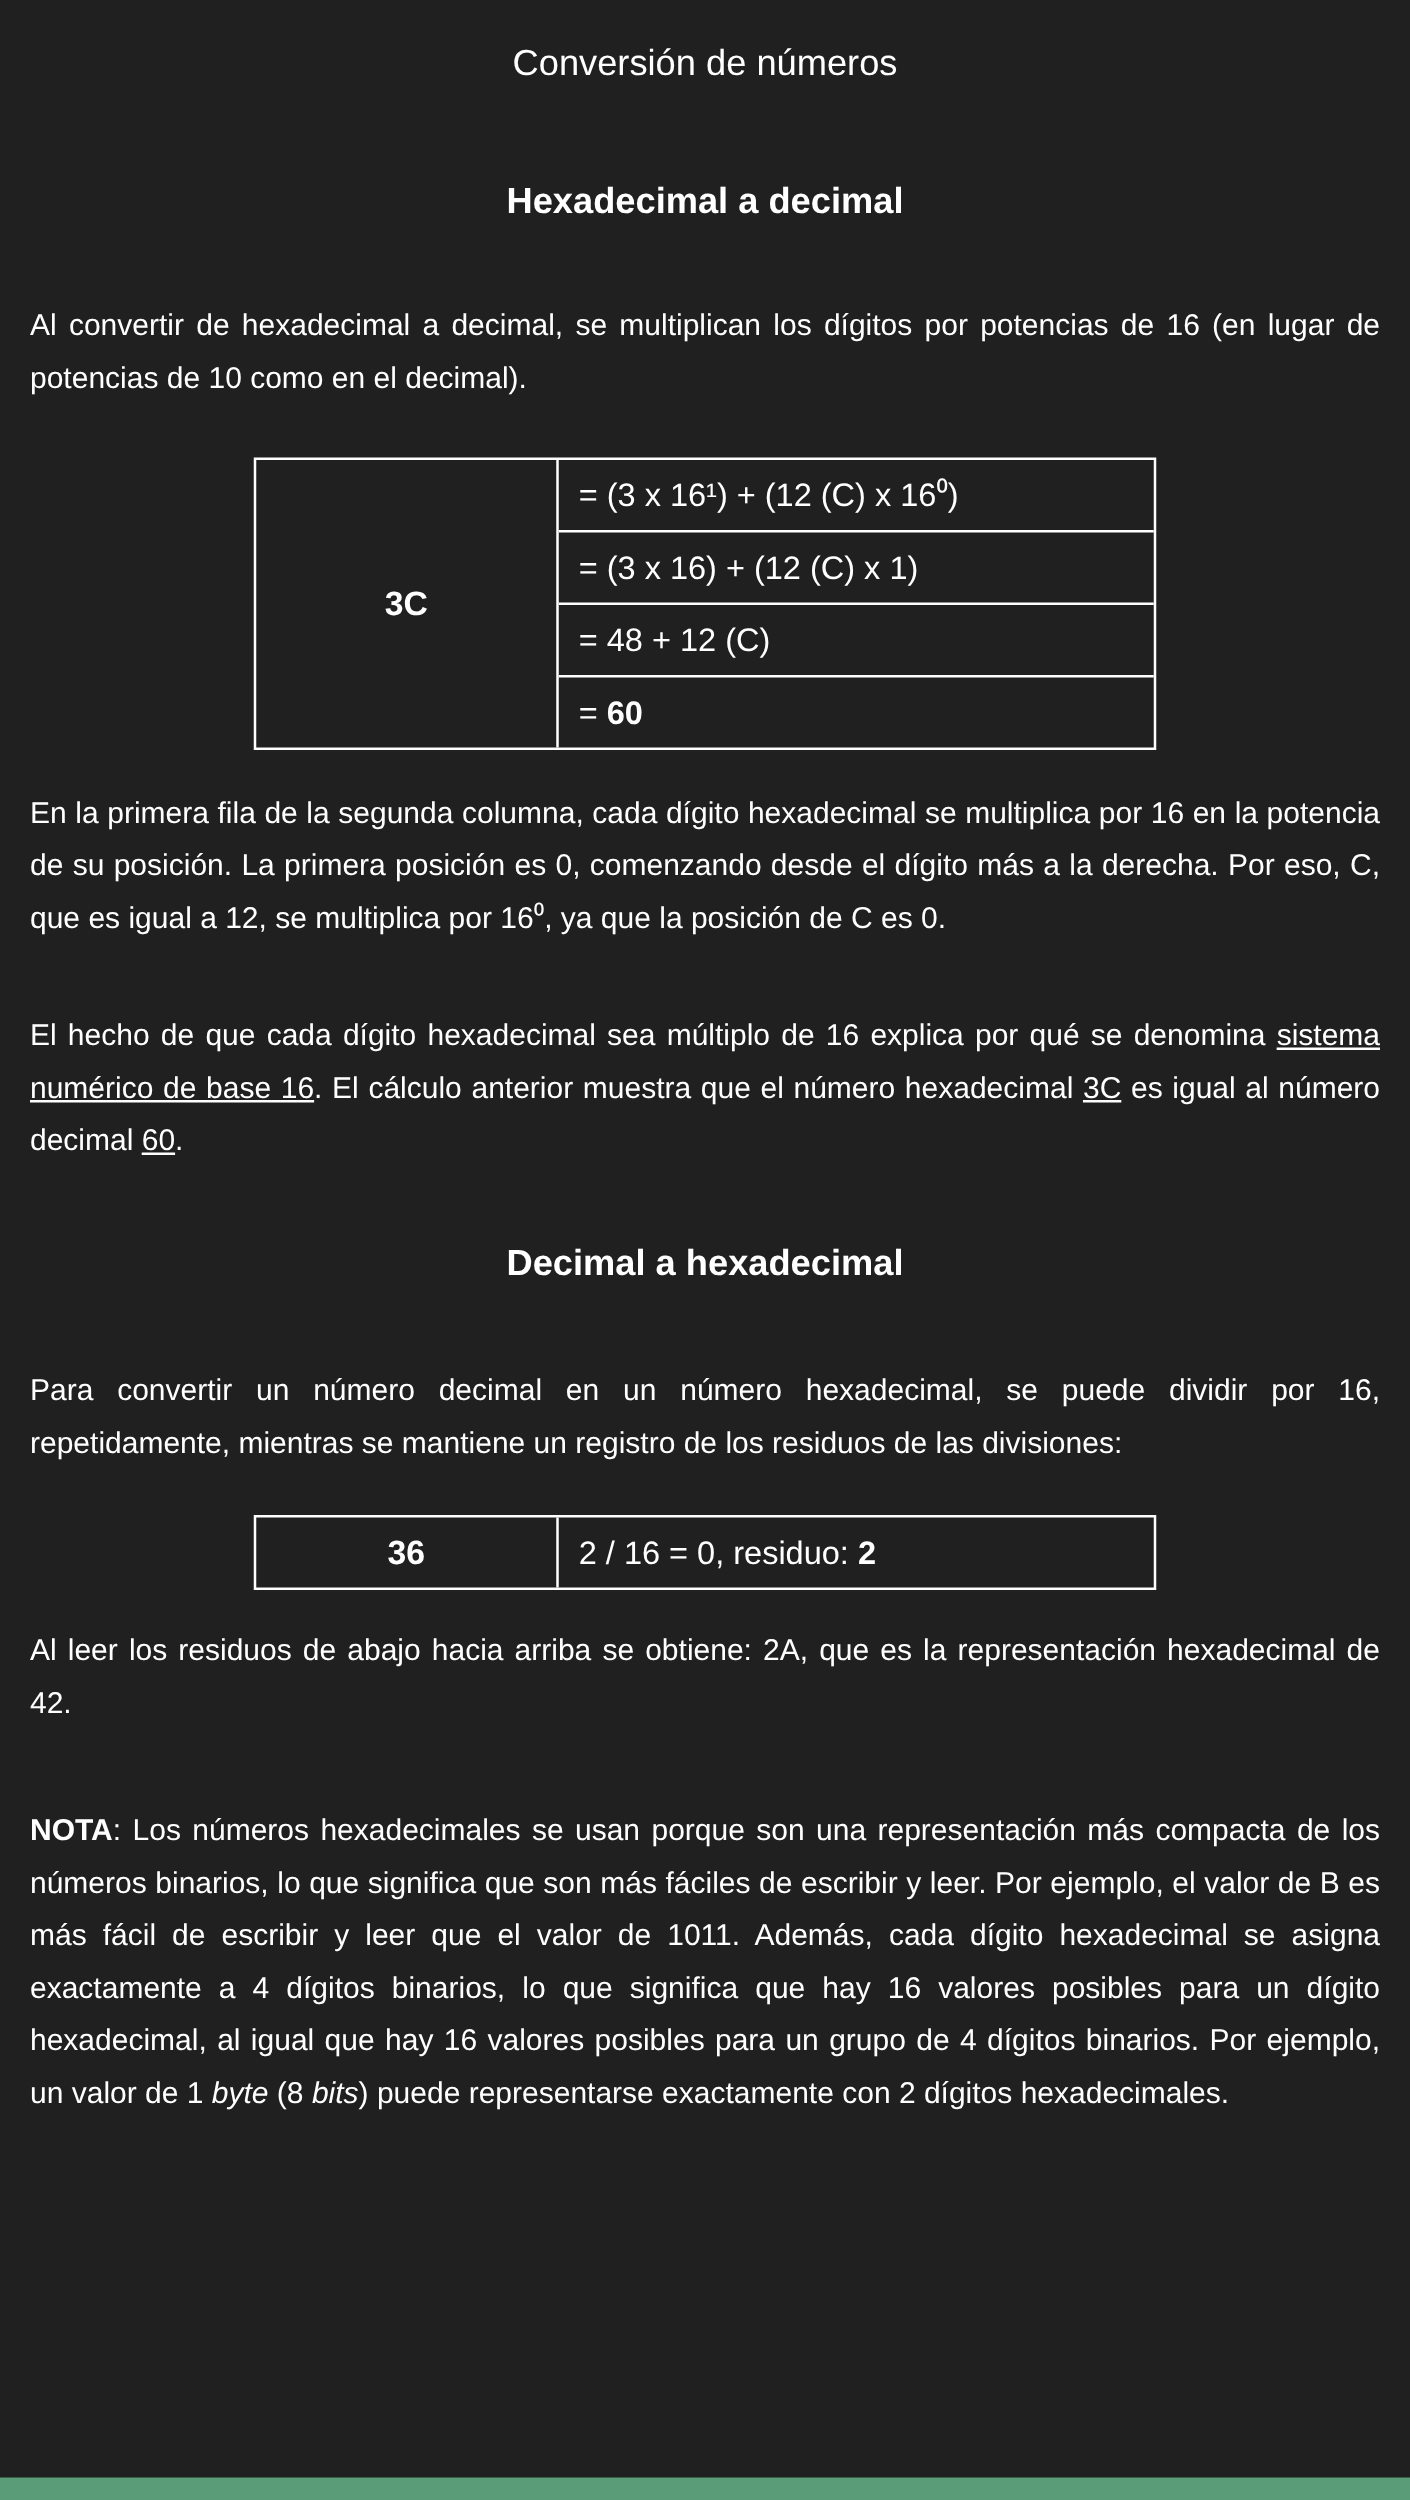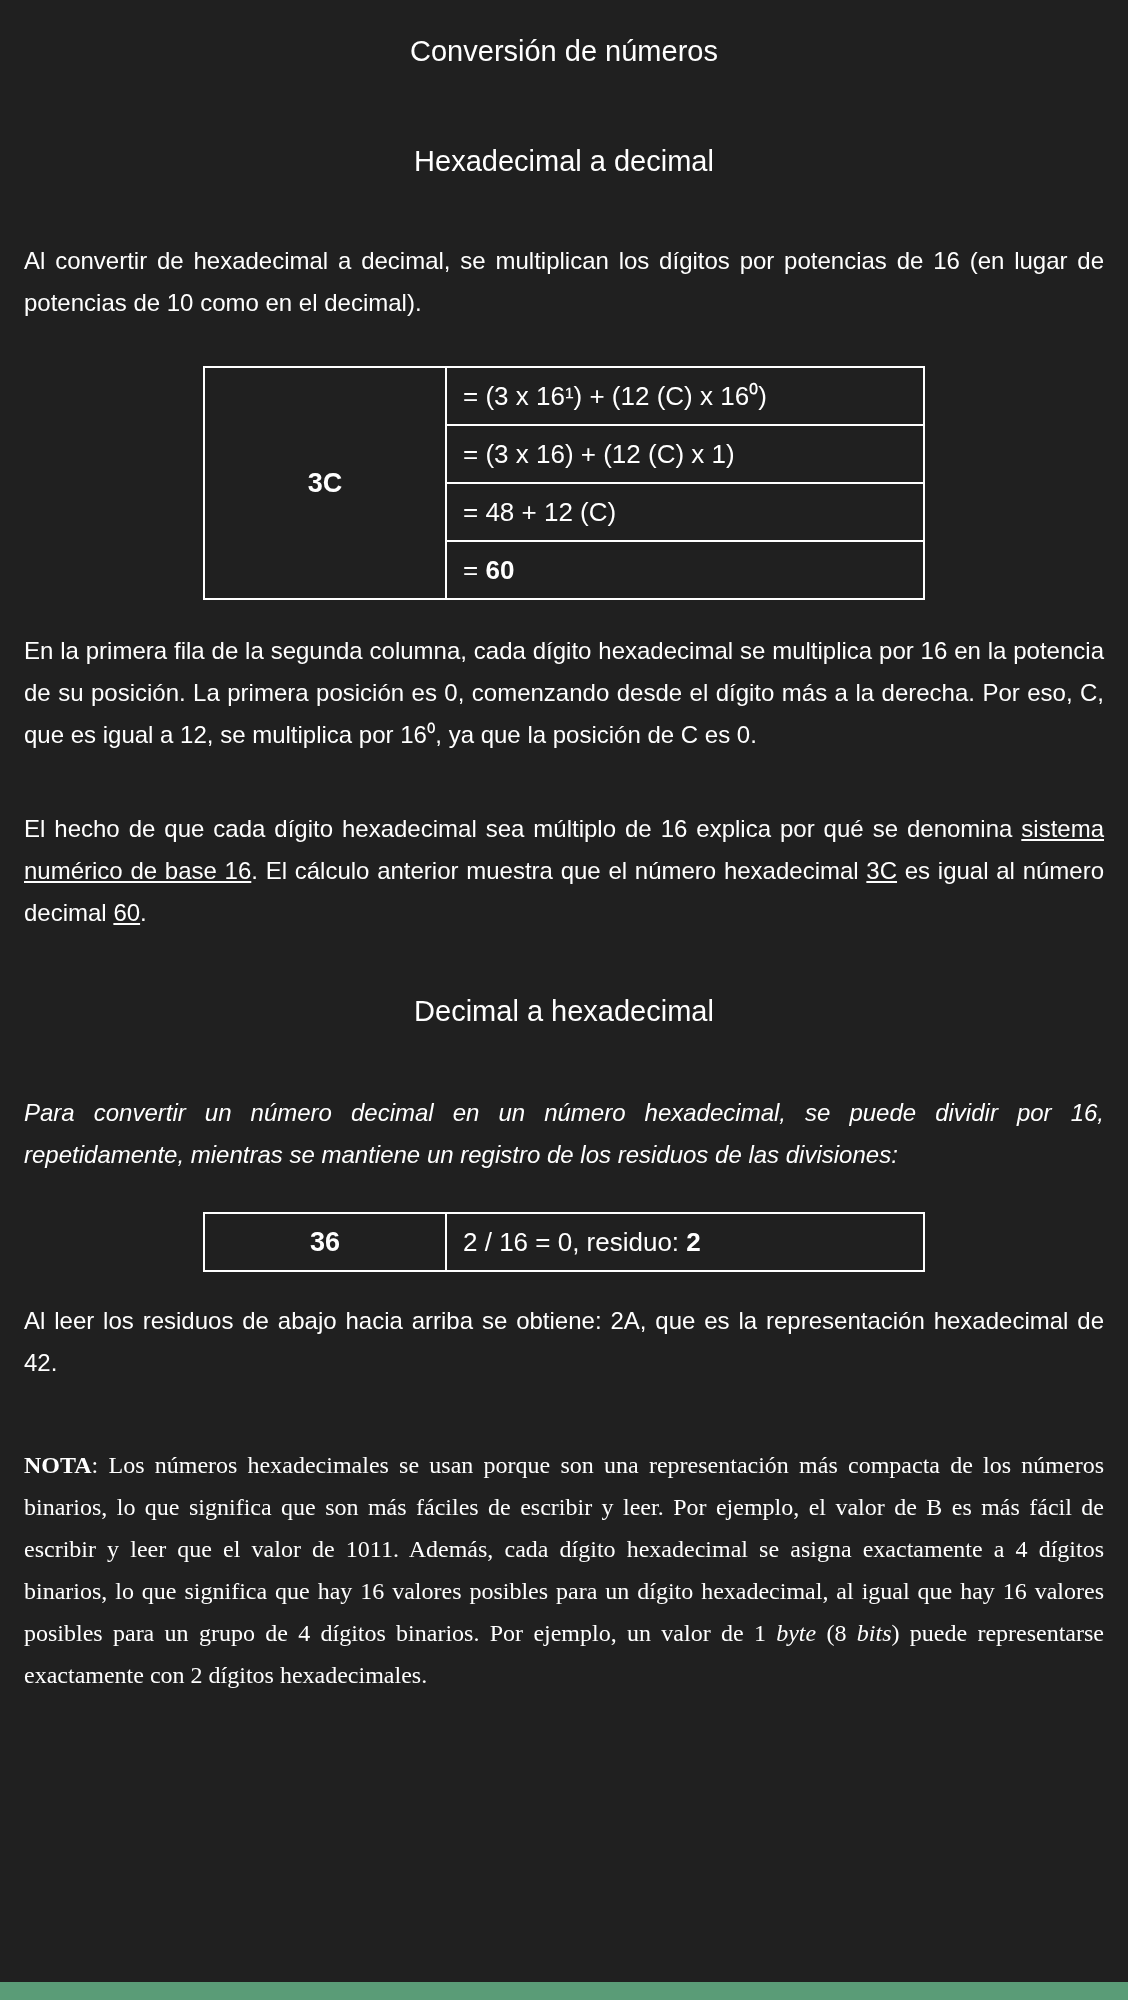--- a/index.html
+++ b/index.html
@@ -21,21 +21,21 @@
   }
   .doc-title {
     font-size: 29px;
     font-weight: 400;
     text-align: center;
     margin: 0;
     line-height: 38px;
   }
   .section-heading {
     font-size: 29px;
-    font-weight: 400;
+    font-weight: 700;
     text-align: center;
     margin: 72px 0 0 0;
     line-height: 38px;
   }
   .section-heading.second {
     margin-top: 58px;
   }
   .para {
     font-size: 24px;
     line-height: 42px;
@@ -43,28 +43,26 @@
     margin: 60px 0 0 0;
   }
   .para.after-table {
     margin-top: 30px;
   }
   .para.tight {
     margin-top: 52px;
   }
   .para.before-table2 {
     margin-top: 62px;
-    font-style: italic;
   }
   .para.after-table2 {
     margin-top: 28px;
   }
   .para.note {
     margin-top: 60px;
-    font-family: Liberation Serif, serif;
   }
   .b { font-weight: 700; }
   .i { font-style: italic; }
   .u { text-decoration: underline; }
 
   .conv-table {
     width: 722px;
     margin: 42px auto 0 auto;
     display: flex;
     border: 2px solid #ffffff;

